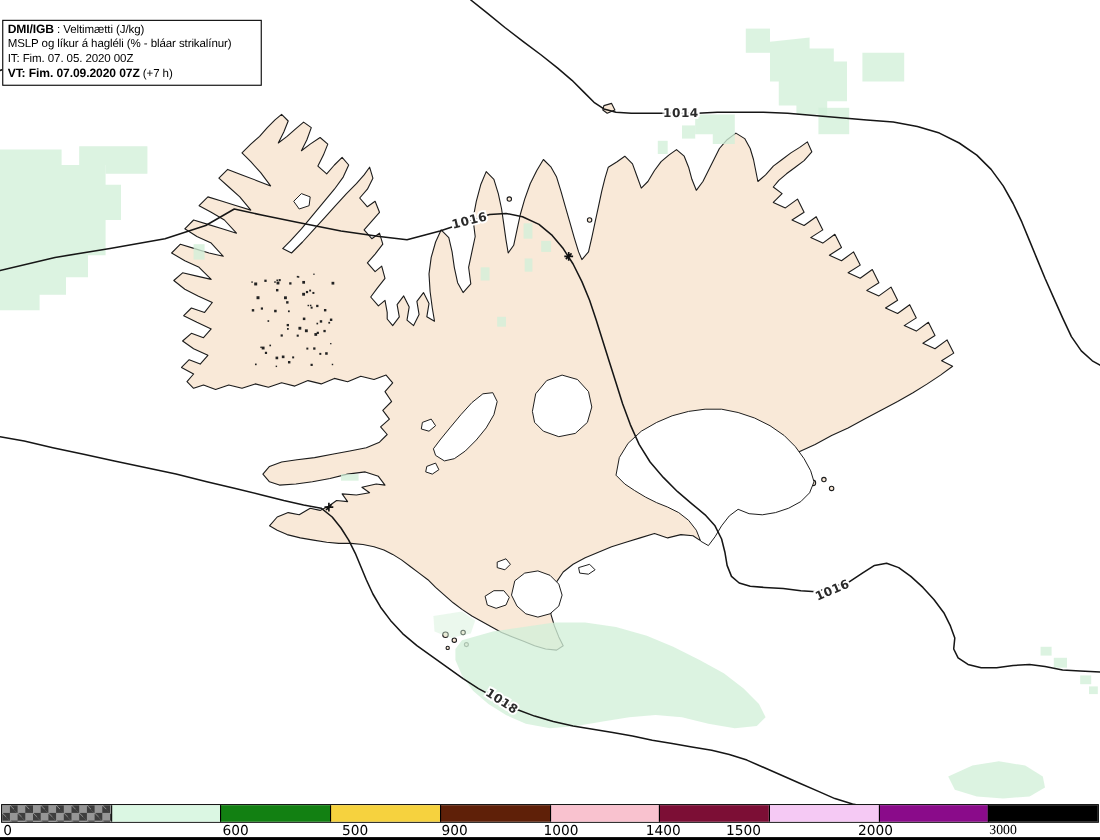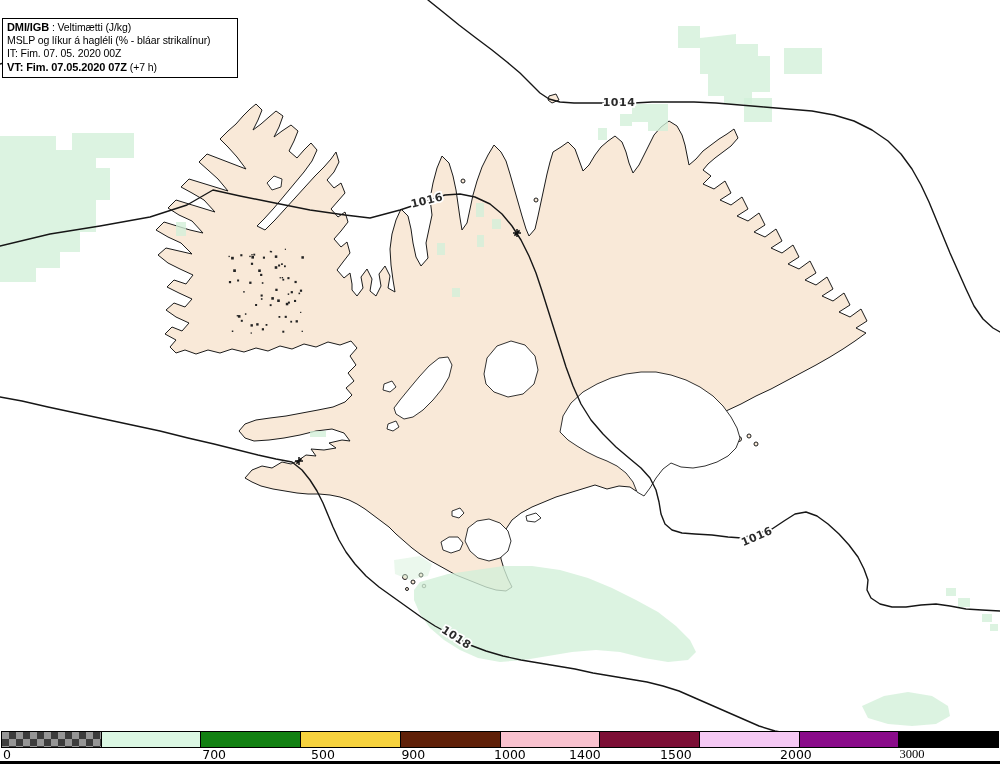--- a/index.html
+++ b/index.html
@@ -178,41 +178,41 @@
     <g id="station-markers">
         <path class="marker" d="M295 461 L303 461 M299 457 L299 465 M296.4 463.6 L301.6 458.4"></path>
         <path class="marker" d="M513 233 L521 233 M517 229 L517 237 M514.4 235.6 L519.6 230.4"></path>
       </g>
   </svg>
 
   <div id="legend">
     <div><b>DMI/IGB</b><span> : </span><span>Veltimætti (J/kg)</span></div>
     <div>MSLP og líkur á hagléli (% - bláar strikalínur)</div>
     <div>IT: Fim. 07. 05. 2020 00Z</div>
-    <div><b>VT: Fim. 07.05.2020 07Z</b><span> (+7 h)</span></div>
+    <div><b>VT: Fim. 07.09.2020 07Z</b><span> (+7 h)</span></div>
   </div>
 
   <div id="colorbar">
       <div class="cb-seg checker"></div>
       <div class="cb-seg" style="background: rgb(219, 247, 227);"></div>
       <div class="cb-seg" style="background: rgb(18, 128, 18);"></div>
       <div class="cb-seg" style="background: rgb(246, 210, 62);"></div>
       <div class="cb-seg" style="background: rgb(95, 32, 8);"></div>
       <div class="cb-seg" style="background: rgb(249, 194, 207);"></div>
       <div class="cb-seg" style="background: rgb(124, 14, 53);"></div>
       <div class="cb-seg" style="background: rgb(245, 201, 244);"></div>
       <div class="cb-seg" style="background: rgb(138, 11, 138);"></div>
       <div class="cb-seg" style="background: rgb(0, 0, 0);"></div>
     </div>
   <div id="cb-ticks">
       <span class="cb-tick" style="left: 3px;">0</span>
       <span class="cb-tick" style="left: 102.6px; margin-top: 21px;">25</span>
-      <span class="cb-tick" style="left: 202.2px;">700</span>
+      <span class="cb-tick" style="left: 202.2px;">600</span>
       <span class="cb-tick" style="left: 311px;">500</span>
       <span class="cb-tick" style="left: 401.4px;">900</span>
       <span class="cb-tick" style="left: 494px;">1000</span>
-      <span class="cb-tick" style="left: 569px;">1400</span>
+      <span class="cb-tick" style="left: 587px;">1400</span>
       <span class="cb-tick" style="left: 660px;">1500</span>
       <span class="cb-tick" style="left: 780px;">2000</span>
       <span class="cb-tick" style="left: 899.4px; font-family: Liberation Serif, serif;">3000</span>
     </div>
   <div id="bottom-frame"></div>
 </div>
 
 </body></html>

